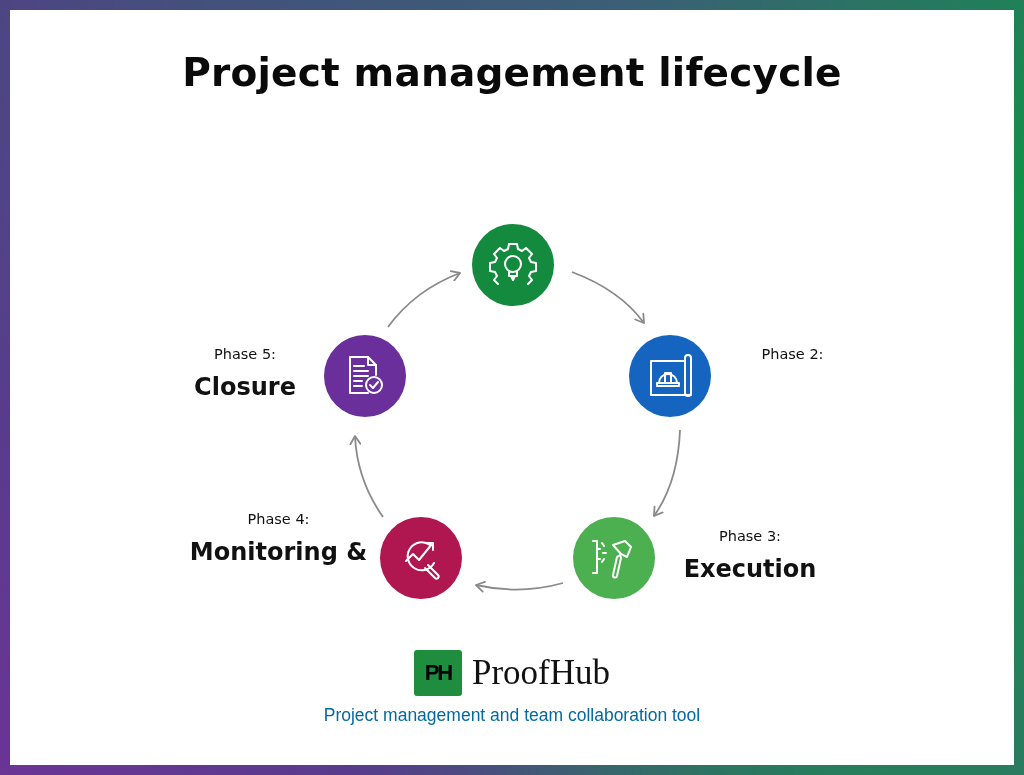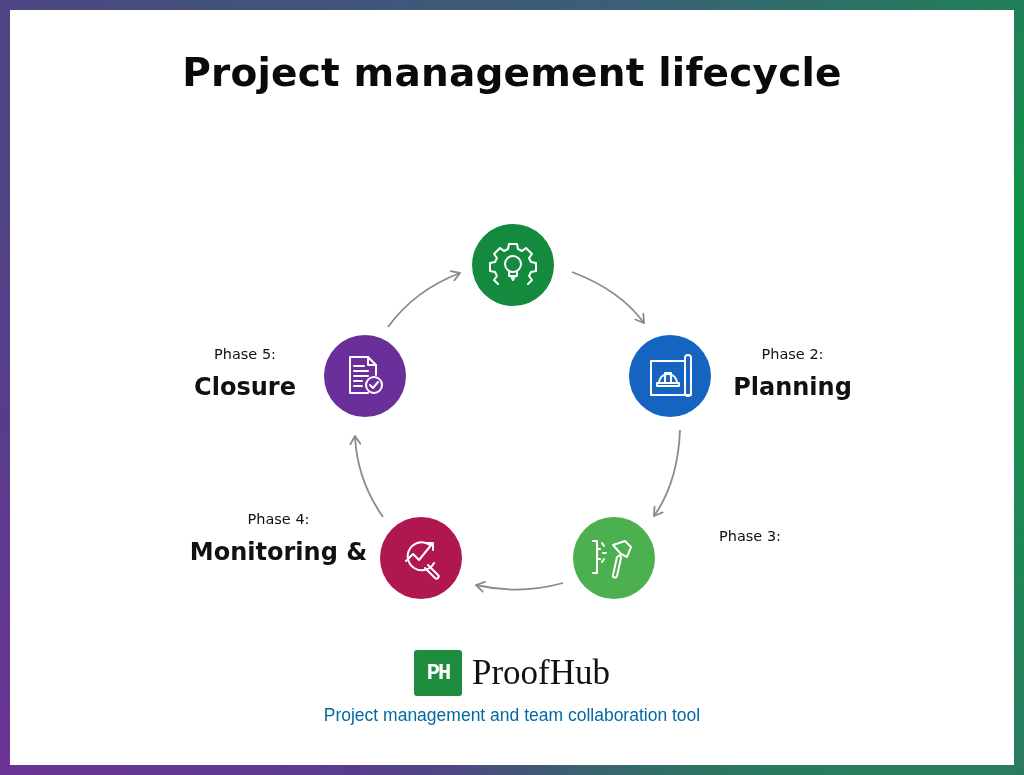--- a/index.html
+++ b/index.html
@@ -34,23 +34,23 @@
     display: flex; align-items: center; justify-content: center;
   }
   .circle svg { width: 54px; height: 54px; }
   svg.arrows { position: absolute; left: 0; top: 0; }
   .brand {
     position: absolute; left: 0; right: 0; top: 650px; display: flex;
     justify-content: center; align-items: center; gap: 10px;
   }
   .logo-box {
     width: 48px; height: 46px; background: #1e8e3e; border-radius: 3px;
-    color: #ffffff; font-weight: bold; font-size: 22px; letter-spacing: -2px;
+    color: #000000; font-weight: bold; font-size: 22px; letter-spacing: -2px;
     display: flex; align-items: center; justify-content: center;
-    font-family: Liberation Mono, monospace;
+    font-family: Liberation Sans, sans-serif;
   }
   .brand-name {
     font-family: Liberation Serif, serif; font-size: 35px; color: #111;
   }
   .tagline {
     position: absolute; left: 0; right: 0; top: 705px; text-align: center;
     font-family: "Liberation Sans", sans-serif; font-size: 17.5px; color: #0369a1;
   }
 </style>
 </head>
@@ -98,34 +98,34 @@
     <rect x="8" y="12" width="34" height="34"></rect>
     <path d="M42,12 v-3 a3,3 0 0 1 6,0 v35 a3,3 0 0 1 -6,0"></path>
     <path d="M42,46 h6"></path>
     <path d="M14,34 h22 v3 h-22 z"></path>
     <path d="M16,34 a9,9 0 0 1 18,0"></path>
     <path d="M22,34 v-10 h6 v10"></path>
   </svg>
 </div>
 <div class="phase-label" style="left:720px; top:346px; width:145px;">
   <span class="phase-num">Phase 2:</span>
-  <span class="phase-name">Planning</span>
 </div>
 
 <div class="circle" style="left:573px; top:517px; background:#4caf50;">
   <svg viewBox="0 0 54 54" fill="none" stroke="#fff" stroke-width="2" stroke-linecap="round" stroke-linejoin="round">
     <path d="M6,10 h4 v32 h-4"></path>
     <path d="M10,18 h3 M10,28 h3"></path>
     <path d="M15,12 l2,3 M16,22 l3,0 M15,31 l2,-3"></path>
     <path d="M26,14 l12,-4 l6,6 l-4,10 l-6,-3 z"></path>
     <path d="M33,24 l-3,2 l-4,18 a2,2 0 0 0 4,1 l4,-18 z"></path>
   </svg>
 </div>
 <div class="phase-label" style="left:680px; top:528px; width:140px;">
   <span class="phase-num">Phase 3:</span>
+  <span class="phase-name">Execution</span>
 </div>
 
 <div class="phase-label" style="left:186px; top:511px; width:185px;">
   <span class="phase-num">Phase 4:</span>
   <span class="phase-name">Monitoring &amp;</span>
 </div>
 <div class="circle" style="left:380px; top:517px; background:#b0164f;">
   <svg viewBox="0 0 54 54" fill="none" stroke="#fff" stroke-width="2" stroke-linecap="round" stroke-linejoin="round">
     <path d="M36,14 a14,14 0 1 0 4,18"></path>
     <path d="M12,30 l7,-7 l6,6 l13,-16"></path>

